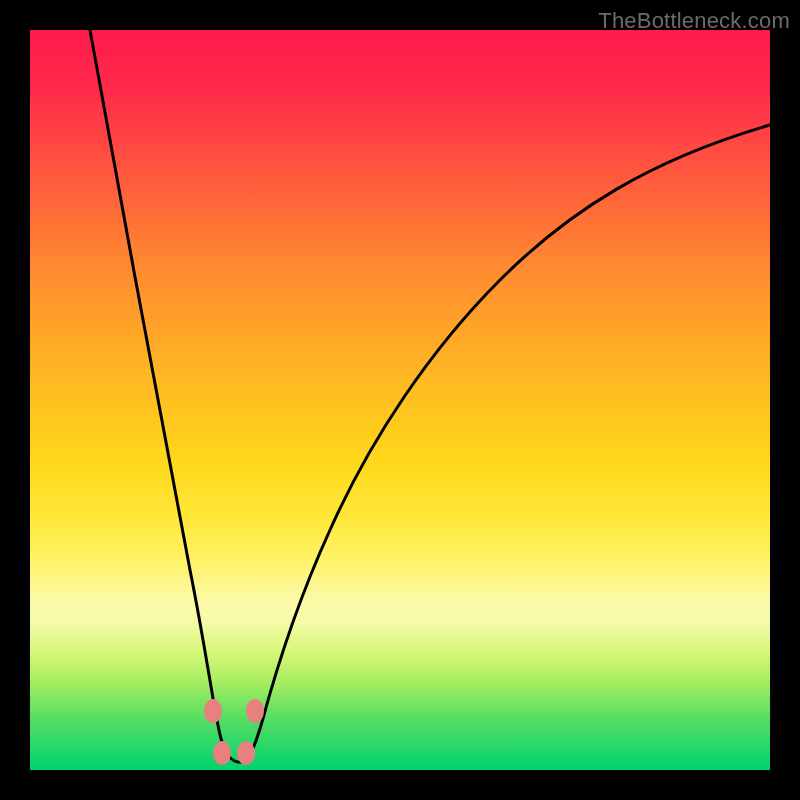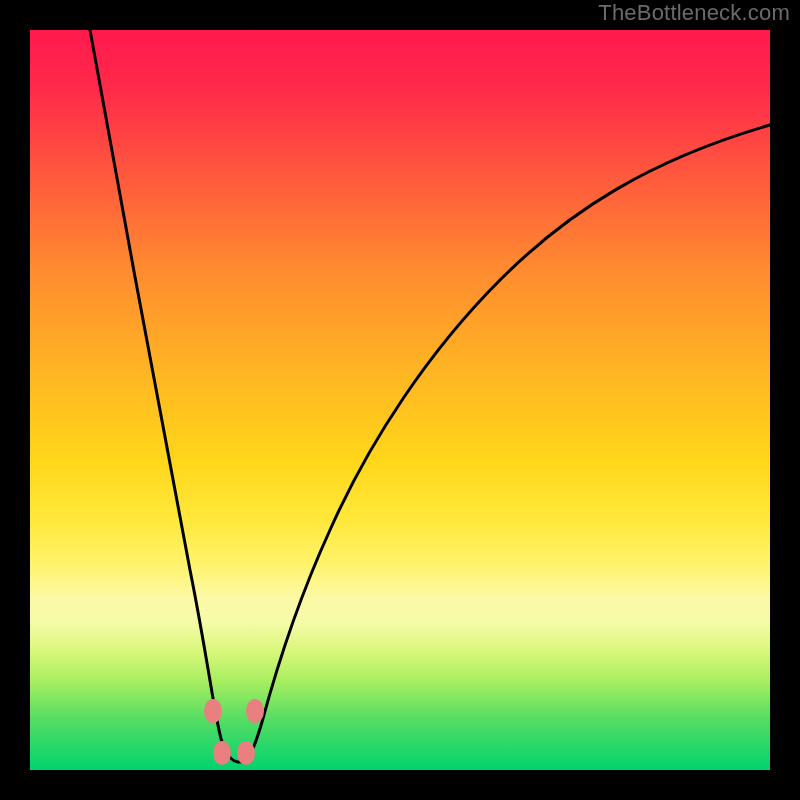--- a/index.html
+++ b/index.html
@@ -29,21 +29,21 @@
       #fcf9a8 77%,
       #f5fba8 80%,
       #d8f77a 84%,
       #a8ee60 88%,
       #57dd63 93%,
       #00d36e 100%
     );
   }
   .watermark {
     position: absolute;
-    top: 0;
+    top: 8px;
     right: 10px;
     color: #6b6b6b;
     font-size: 22px;
     font-weight: 500;
     letter-spacing: 0.2px;
     user-select: none;
   }
   svg.curve {
     position: absolute;
     left: 0;

